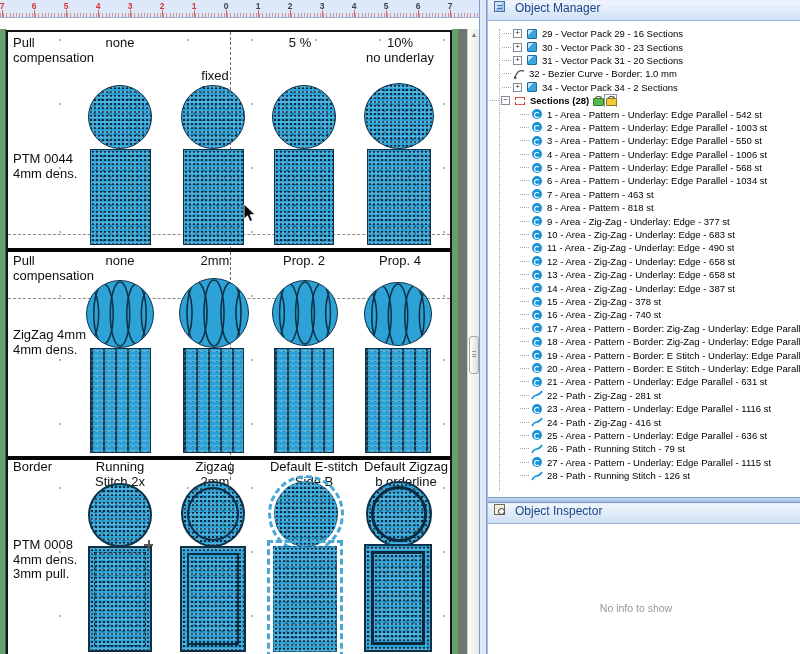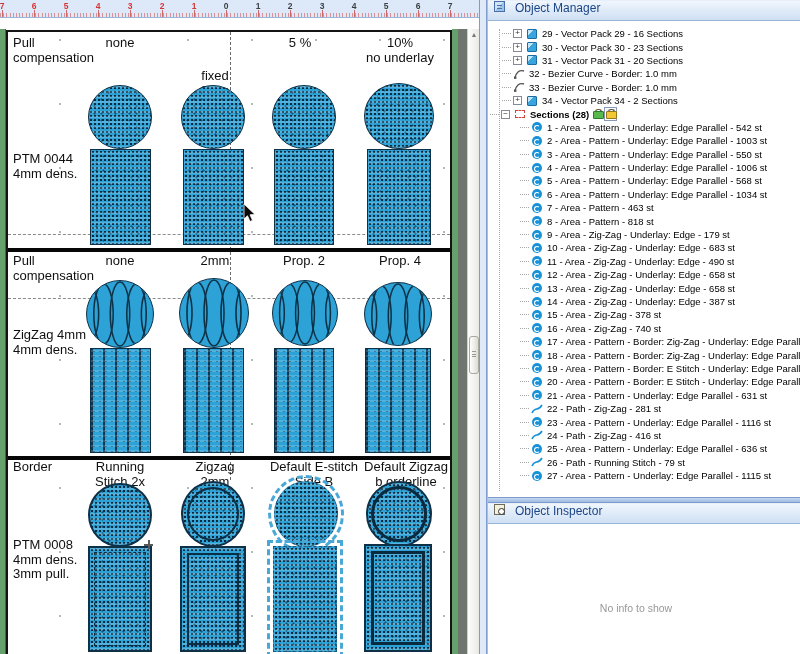--- a/index.html
+++ b/index.html
@@ -307,30 +307,20 @@
             <span class="tico">
               <svg width="11" height="10" viewBox="0 0 11 10">
                 <path d="M1,9 Q3,0 10,2" fill="none" stroke="#555" stroke-width="1.4"></path>
                 <rect x="0" y="7.5" width="2.4" height="2.4" fill="#555"></rect>
               </svg>
             </span>
             <span class="tlabel">32 - Bezier Curve - Border: 1.0 mm</span>
           </div>
           <div class="trow lvl-top">
             <span class="dash"></span>
-            <span class="tico">
-              <svg width="11" height="10" viewBox="0 0 11 10">
-                <path d="M1,9 Q3,0 10,2" fill="none" stroke="#555" stroke-width="1.4"></path>
-                <rect x="0" y="7.5" width="2.4" height="2.4" fill="#555"></rect>
-              </svg>
-            </span>
-            <span class="tlabel">33 - Bezier Curve - Border: 1.0 mm</span>
-          </div>
-          <div class="trow lvl-top">
-            <span class="dash"></span>
             <span class="expander">+</span>
             <span class="tico">
               <span class="ic cube"></span>
             </span>
             <span class="tlabel">34 - Vector Pack 34 - 2 Sections</span>
           </div>
           <div class="trow lvl-root bold">
             <span class="dash"></span>
             <span class="expander">−</span>
             <span class="tico">
@@ -394,21 +384,21 @@
             <span class="tico">
               <span class="ic area"></span>
             </span>
             <span class="tlabel">8 - Area - Pattern - 818 st</span>
           </div>
           <div class="trow lvl-child">
             <span class="dash"></span>
             <span class="tico">
               <span class="ic area"></span>
             </span>
-            <span class="tlabel">9 - Area - Zig-Zag - Underlay: Edge - 179 st</span>
+            <span class="tlabel">9 - Area - Zig-Zag - Underlay: Edge - 377 st</span>
           </div>
           <div class="trow lvl-child">
             <span class="dash"></span>
             <span class="tico">
               <span class="ic area"></span>
             </span>
             <span class="tlabel">10 - Area - Zig-Zag - Underlay: Edge - 683 st</span>
           </div>
           <div class="trow lvl-child">
             <span class="dash"></span>
@@ -527,20 +517,29 @@
               </svg>
             </span>
             <span class="tlabel">26 - Path - Running Stitch - 79 st</span>
           </div>
           <div class="trow lvl-child">
             <span class="dash"></span>
             <span class="tico">
               <span class="ic area"></span>
             </span>
             <span class="tlabel">27 - Area - Pattern - Underlay: Edge Parallel - 1115 st</span>
+          </div>
+          <div class="trow lvl-child">
+            <span class="dash"></span>
+            <span class="tico">
+              <svg width="12" height="10" viewBox="0 0 12 10">
+                <path d="M1,9 C4,2 7,8 11,1" fill="none" stroke="#1792d8" stroke-width="1.6"></path>
+              </svg>
+            </span>
+            <span class="tlabel">28 - Path - Running Stitch - 126 st</span>
           </div>
         </div>
     </div>
 
     <div class="panel-splitter"></div>
 
     <div class="oi-panel">
       <div class="panel-header">
         <span class="hdr-ic oi"></span>
         <span>Object Inspector</span>

